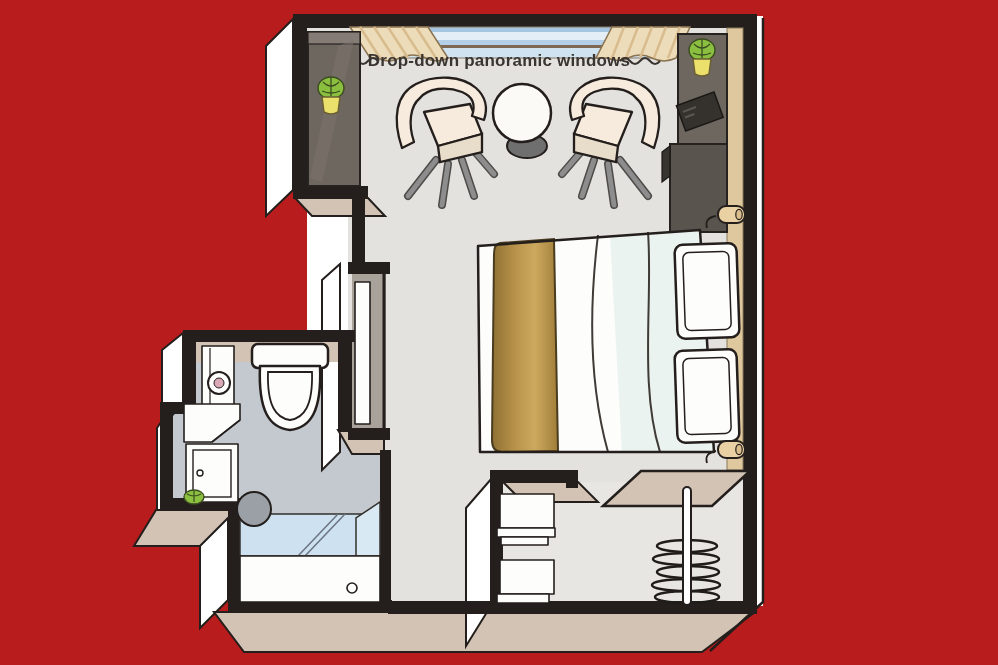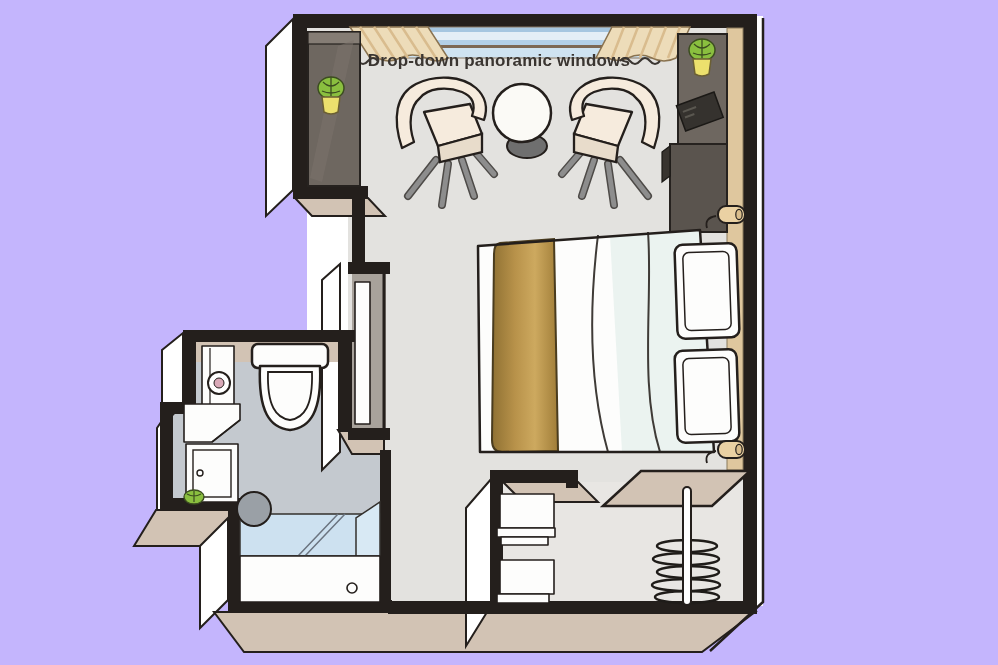--- a/index.html
+++ b/index.html
@@ -1,16 +1,16 @@
 <!DOCTYPE html>
 <html style="--wall: #241f1c; --floor: #e3e2df; --floor_closet: #e8e6e3; --bathroom_floor: #c4c9cf; --wall_top_tan: #d2c3b4; --wood_panel: #dfc79e; --curtain: #eddcb9; --curtain_stripe: #d9bc8e; --cabinet_dark: #6e6760; --cabinet_darker: #5a544e; --cabinet_top: #857d75; --gold_dark: #8f7133; --gold_mid: #b8924a; --gold_light: #cda95f; --glass_blue: #cde1f0; --glass_wedge: #d8e9f4; --window_sky1: #a6c6e0; --window_sky2: #e4eef6; --window_sky3: #b3d0e8; --window_rail: #7d6854; --window_sky4: #cfe3f1; --chair_cream: #f6ebdd; --chair_shade: #e8dccb; --plant_green: #8abf3f; --plant_vein: #3c4d20; --plant_pot: #ece06d; --metal_gray: #8d8d8d; --label_text: #3a3531; --white: #fdfdfc; --stool_gray: #9aa0a6; --lamp_cream: #ead1a3; --recess_gray: #a8a29b; --mint: #ebf3f0; --mirror_pink: #d9a9b8; --table_base: #6f6f6f;"><head>
 <meta charset="utf-8">
 <style>
   html,body{margin:0;padding:0;background:#ffffff;}
-  .canvas{position:relative;width:998px;height:665px;background:#c4b5fd;overflow:hidden;
+  .canvas{position:relative;width:998px;height:665px;background:#b91c1c;overflow:hidden;
           font-family:"Liberation Sans",sans-serif;}
   svg{position:absolute;left:0;top:0;}
   .wall{fill:var(--wall);}
   .tan{fill:var(--wall_top_tan);stroke:var(--wall);stroke-width:2;}
   .tanflat{fill:var(--wall_top_tan);}
   .wface{fill:#ffffff;stroke:var(--wall);stroke-width:2;}
   .fixture{fill:var(--white);stroke:var(--wall);stroke-width:2.5;stroke-linejoin:round;}
   .fixthin{fill:var(--white);stroke:var(--wall);stroke-width:1.6;stroke-linejoin:round;}
   .cream{fill:var(--chair_cream);stroke:var(--wall);stroke-width:2.3;stroke-linejoin:round;}
   .leg-dark{stroke:#4e4b48;stroke-width:8;stroke-linecap:round;fill:none;}

